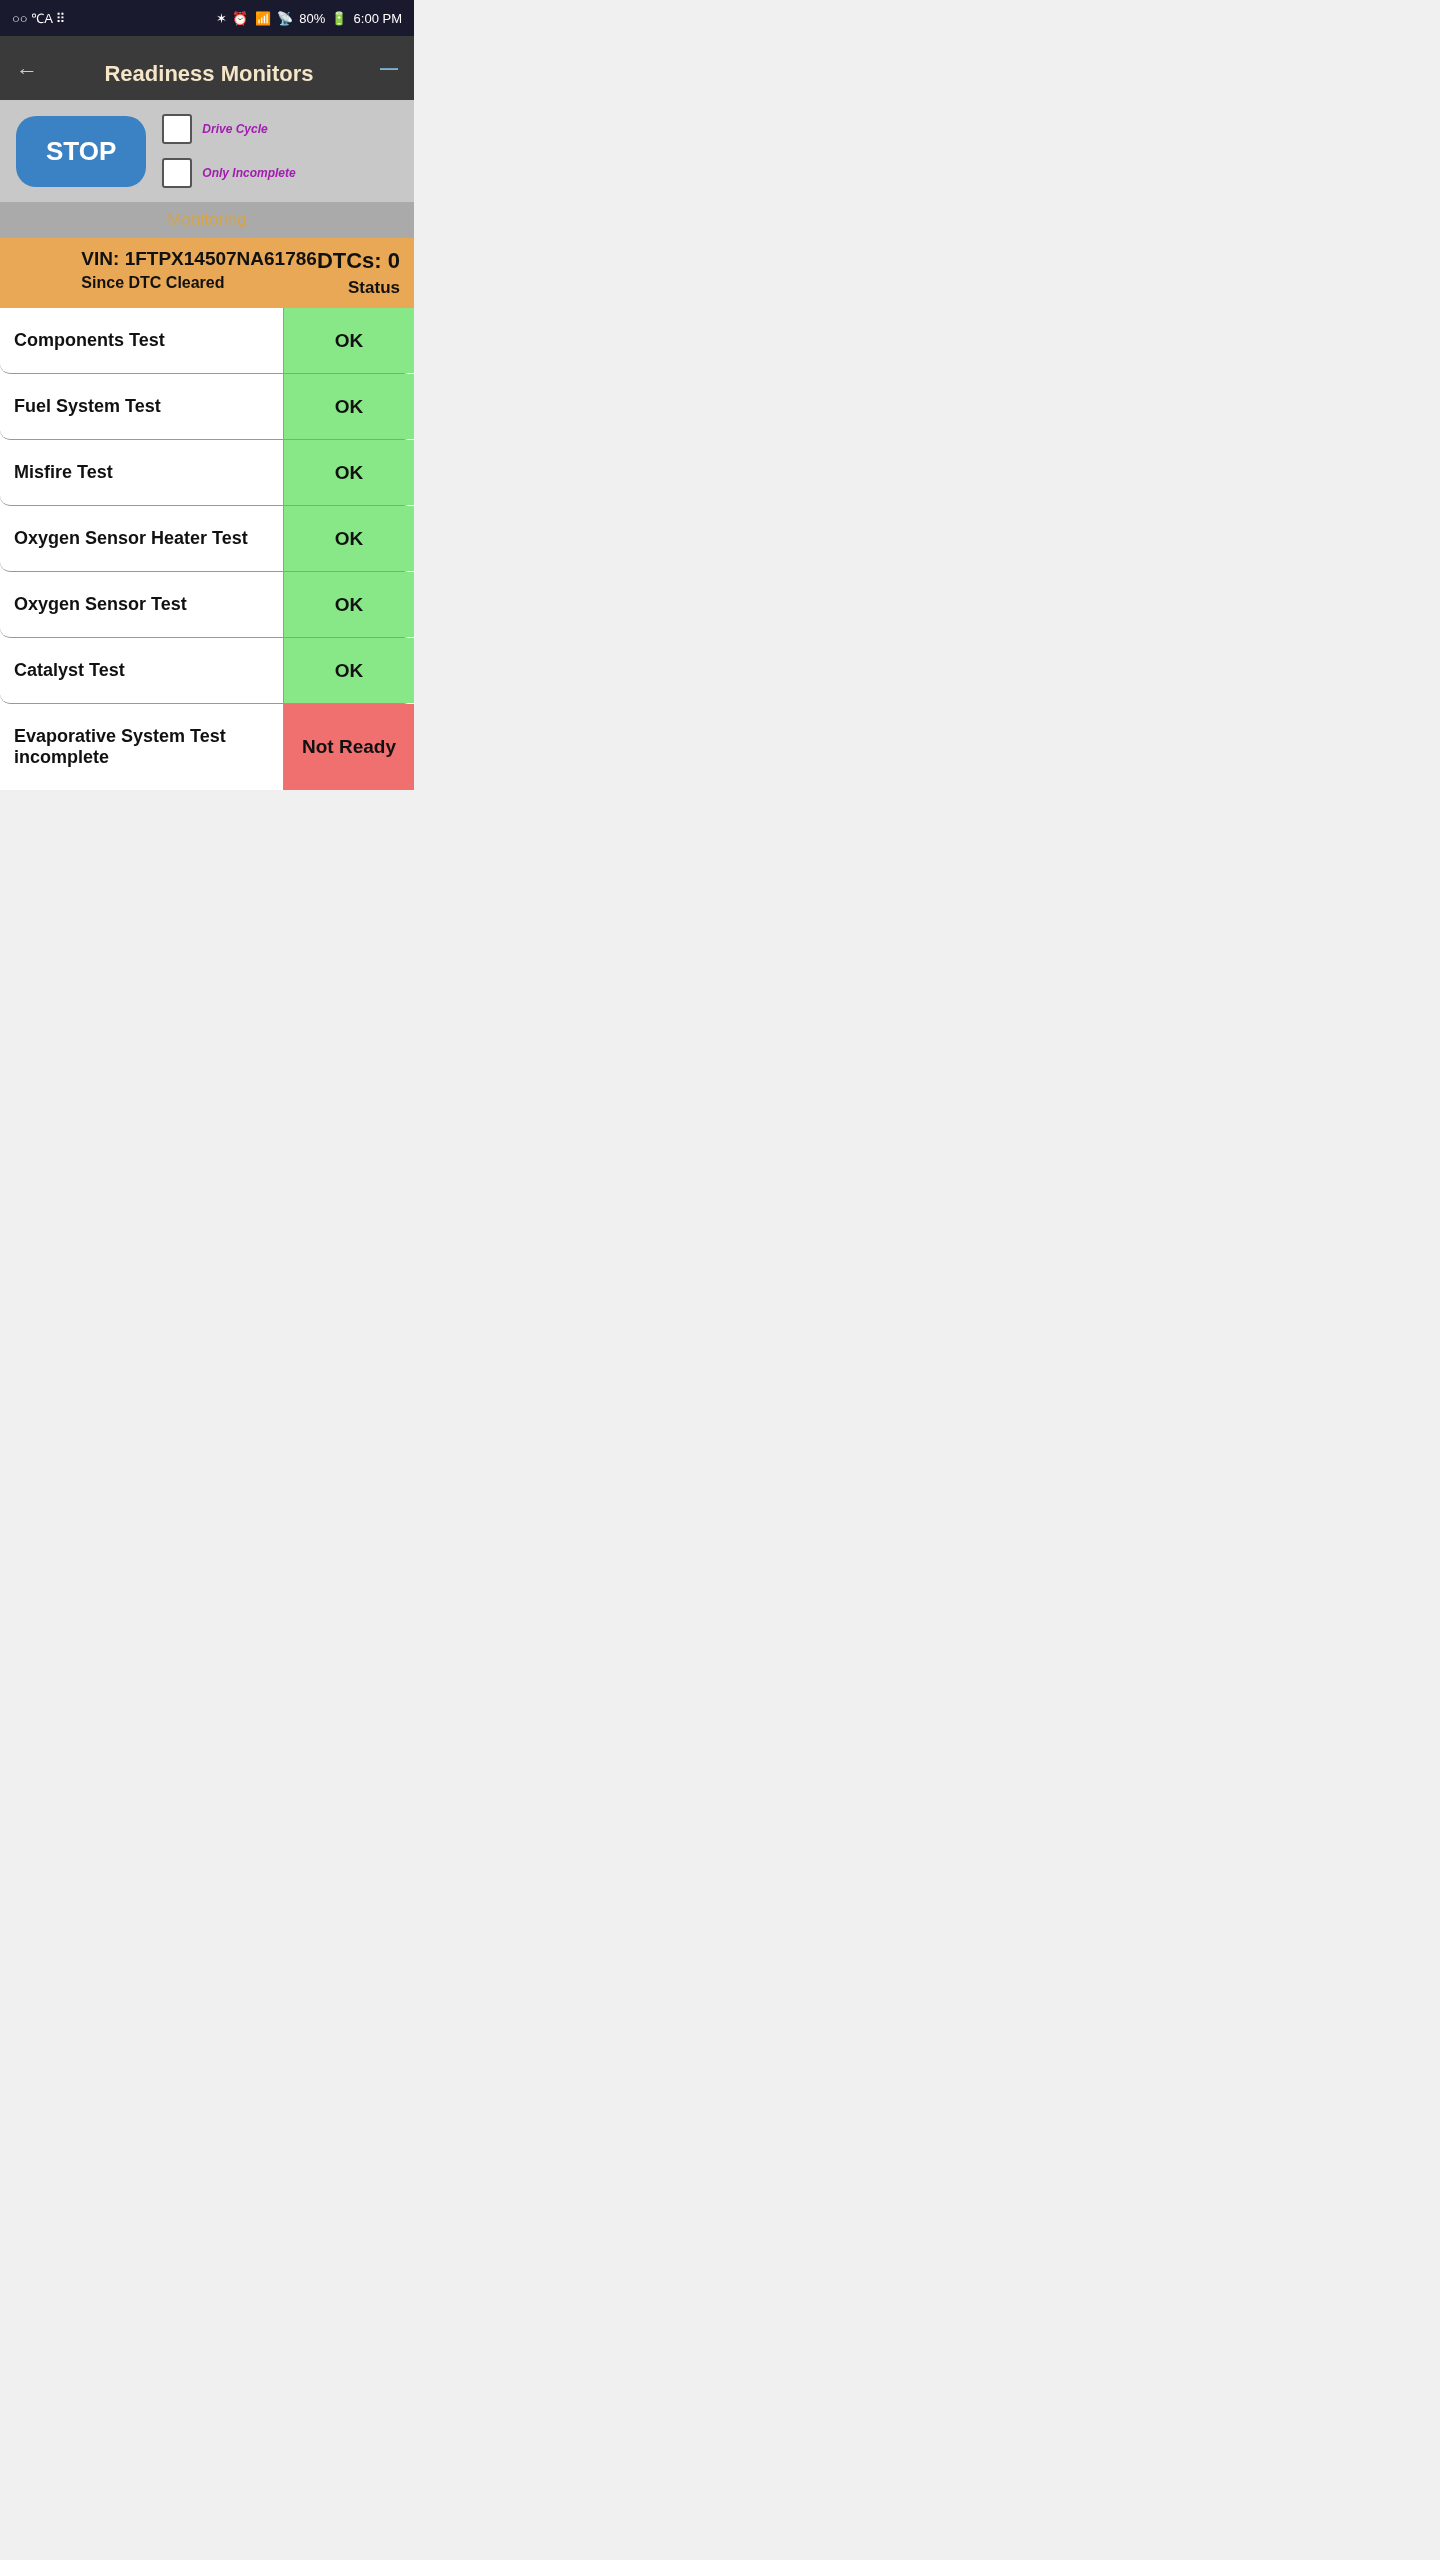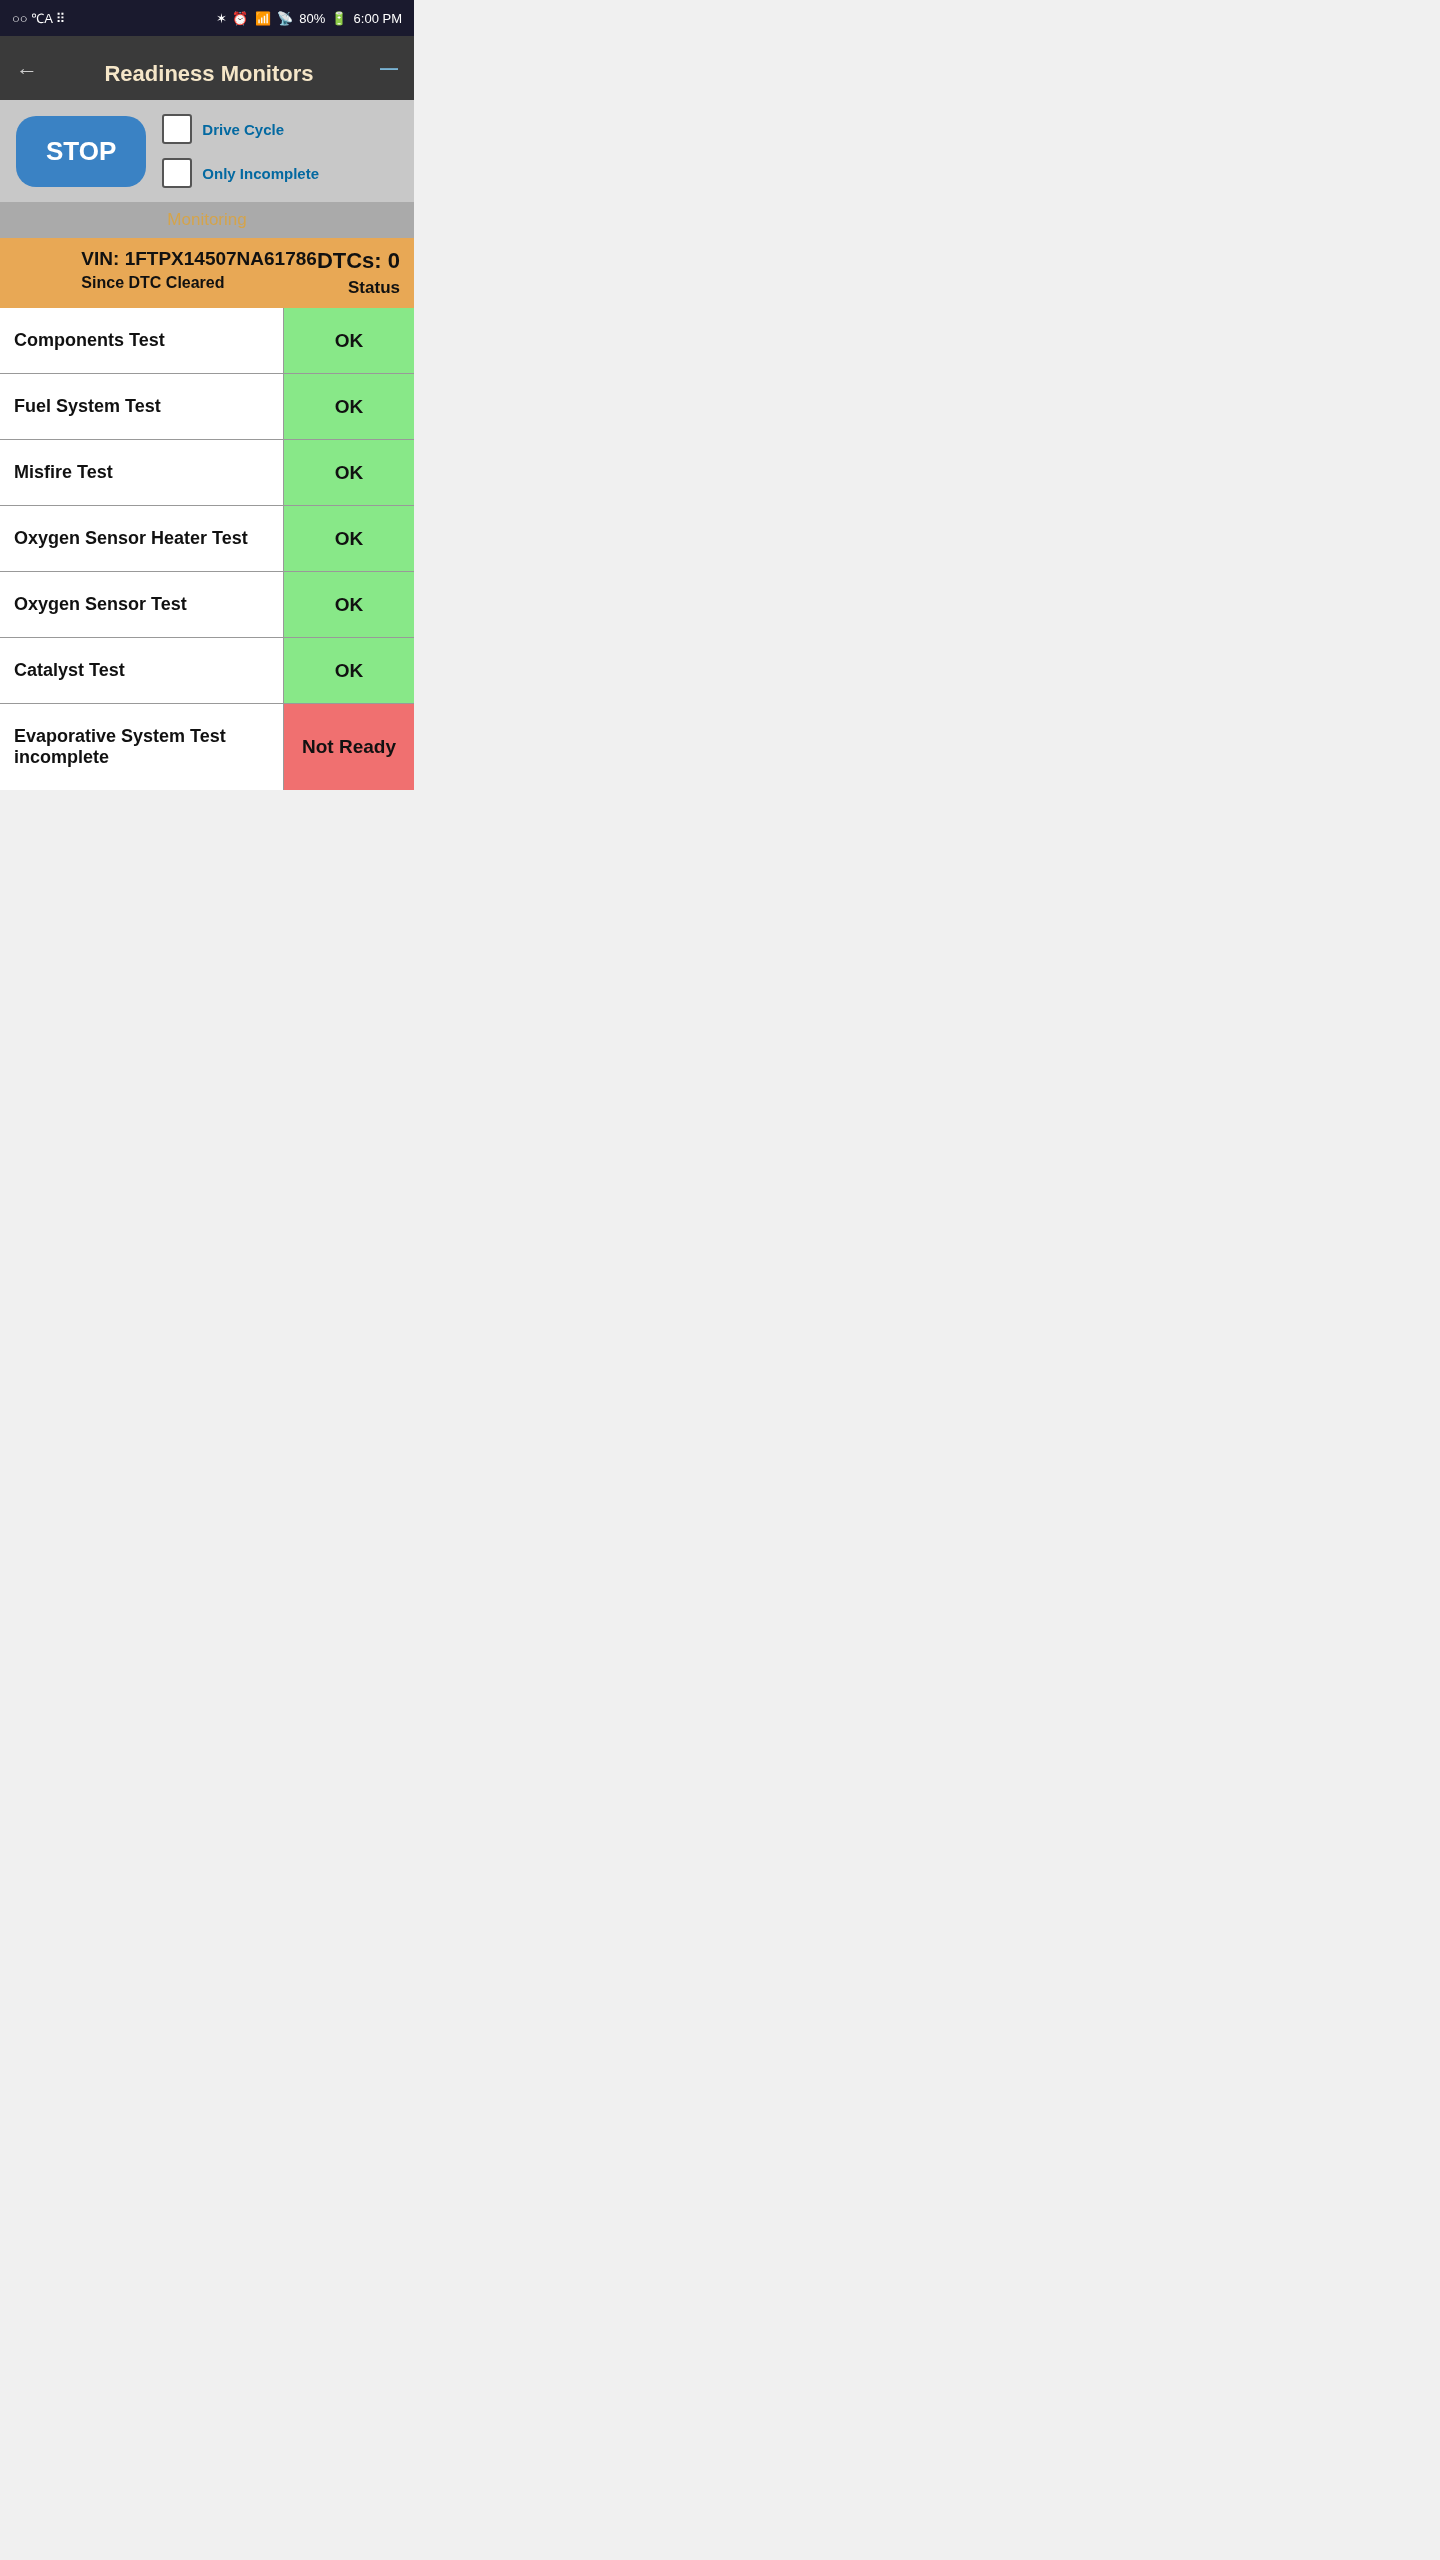--- a/index.html
+++ b/index.html
@@ -96,23 +96,24 @@
     }
     .checkbox-box {
       width: 30px;
       height: 30px;
       border: 2.5px solid #555;
       background: white;
       border-radius: 3px;
       flex-shrink: 0;
     }
     .checkbox-label {
-      font-size: 15px;
+      font-size: 12px;
       font-weight: 600;
-      color: #0369a1;
+      color: #a21caf;
+      font-style: italic;
     }
 
     
     .monitoring-banner {
       background: #aaaaaa;
       text-align: center;
       padding: 8px;
       font-size: 17px;
       color: #d4a44c;
       font-weight: 500;
@@ -154,20 +155,21 @@
 
     
     .monitor-table {
       width: 100%;
       border-collapse: collapse;
       background: white;
     }
     .monitor-row {
       display: flex;
       border-bottom: 1.5px solid #999;
+      border-radius: 10px;
     }
     .monitor-row:last-child {
       border-bottom: none;
     }
     .monitor-name {
       flex: 1;
       padding: 22px 14px;
       font-size: 18px;
       font-weight: bold;
       color: #111;

